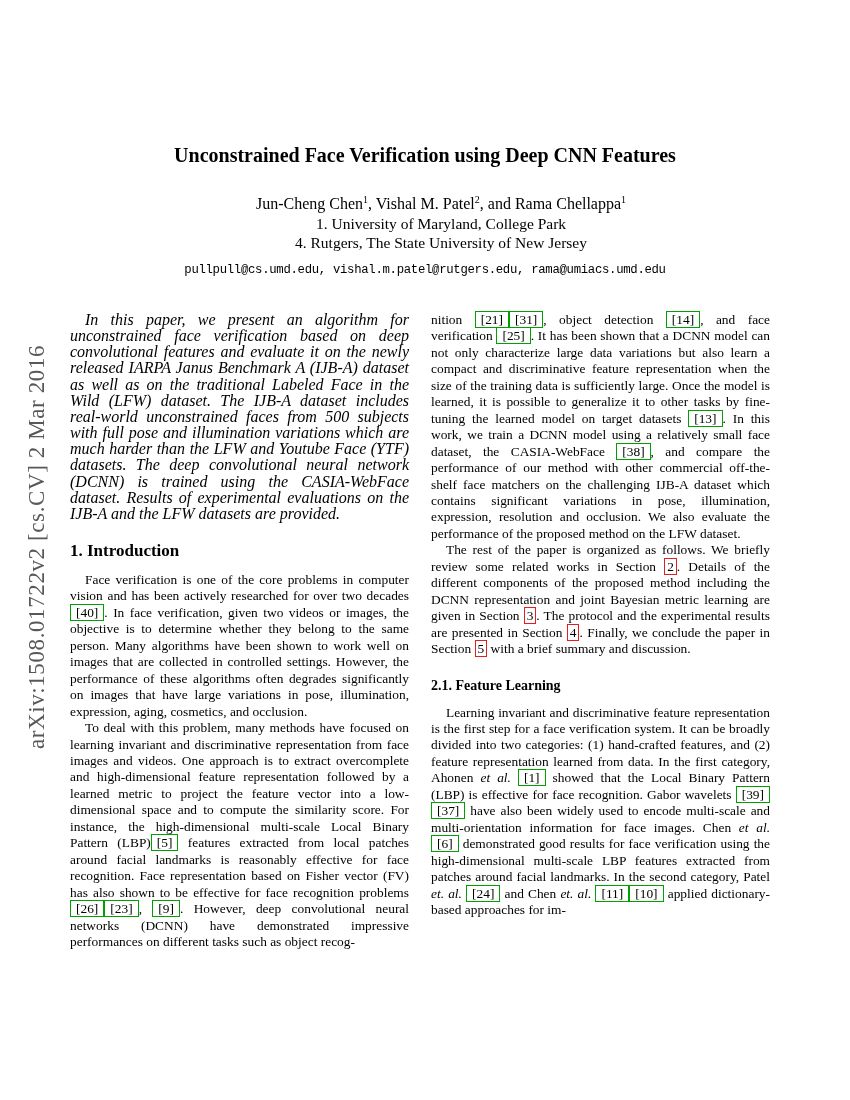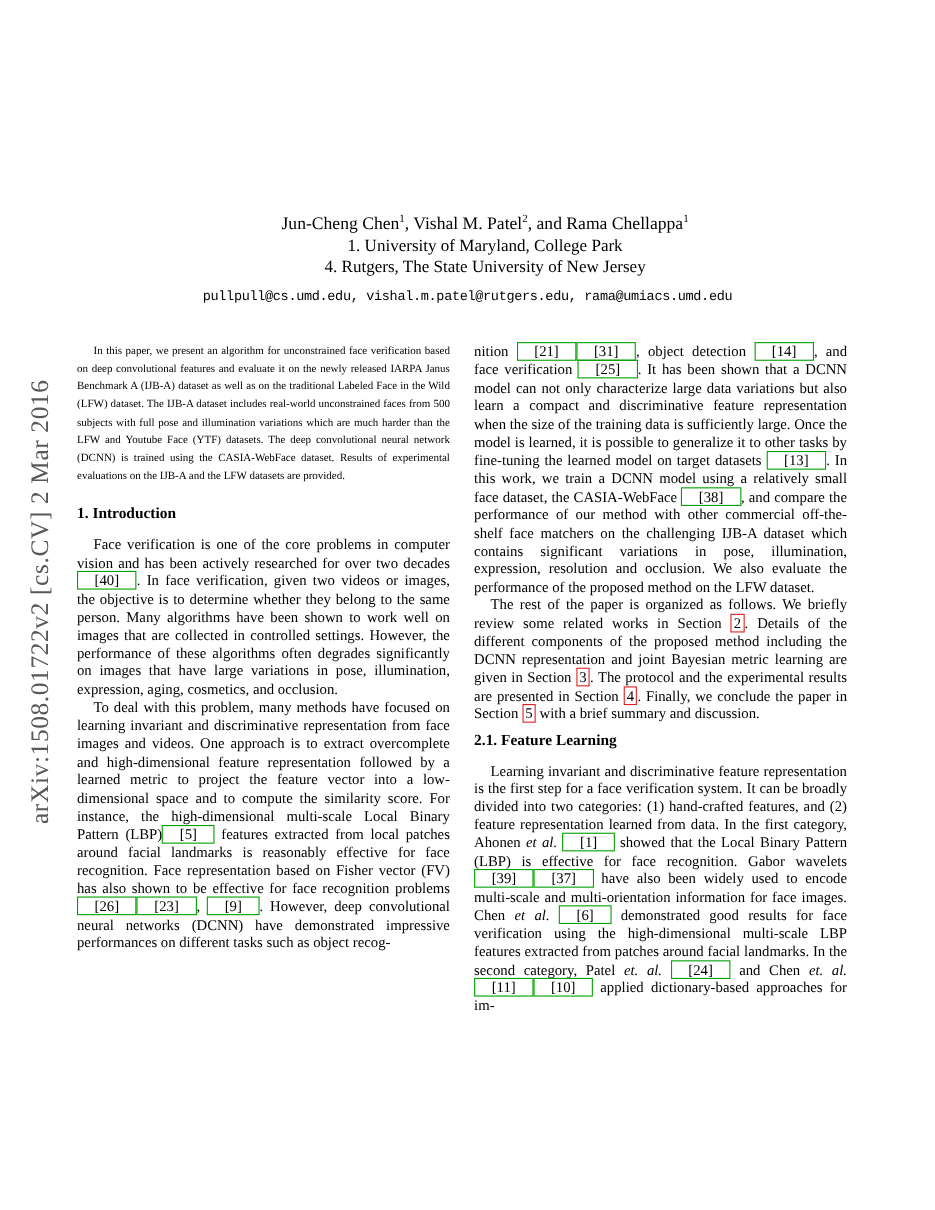--- a/index.html
+++ b/index.html
@@ -51,53 +51,55 @@
   .abstract-heading {
     text-align: center; font-weight: bold; font-size: 15.5px;
     margin: 2px 0 12px 0;
   }
   p.body {
     font-size: 13.4px; line-height: 16.45px;
     text-align: justify; margin: 0;
     text-indent: 15px;
   }
   p.abstract-text {
-    font-size: 10px; line-height: 16.15px;
+    font-style: italic;
+    font-size: 16px; line-height: 16.15px;
   }
   p.noindent { text-indent: 0; }
 
   .sec-heading {
-    font-size: 14px; font-weight: bold;
+    font-size: 17px; font-weight: bold;
     margin: 19px 0 11px 0;
   }
   .subsec-heading {
     font-size: 14px; font-weight: bold;
-    margin: 8px 0 11px 0;
+    margin: 20px 0 11px 0;
   }
 
   .seg-cite {
     border: 1px solid #00a000;
-    padding: 0 15px;
+    padding: 0 5px;
     white-space: nowrap;
   }
   .seg-ref {
     border: 1px solid #e02020;
     padding: 0 2px;
     white-space: nowrap;
   }
   .seg-i { font-style: italic; }
   sup { line-height: 0; }
 </style>
 </head>
 <body>
 
 <div class="page">
 
   <div class="arxiv-stamp">arXiv:1508.01722v2  [cs.CV]  2 Mar 2016</div>
 
+  <div class="paper-title">Unconstrained Face Verification using Deep CNN Features</div>
 
   <div class="author-block">
     <div class="authors-line">Jun-Cheng Chen<sup>1</sup>, Vishal M. Patel<sup>2</sup>, and Rama Chellappa<sup>1</sup></div>
     <div class="affil-line">1. University of Maryland, College Park</div>
     <div class="affil-line">4. Rutgers, The State University of New Jersey</div>
   </div>
 
   <div class="emails-line">pullpull@cs.umd.edu, vishal.m.patel@rutgers.edu, rama@umiacs.umd.edu</div>
 
   <div class="col col-left">

